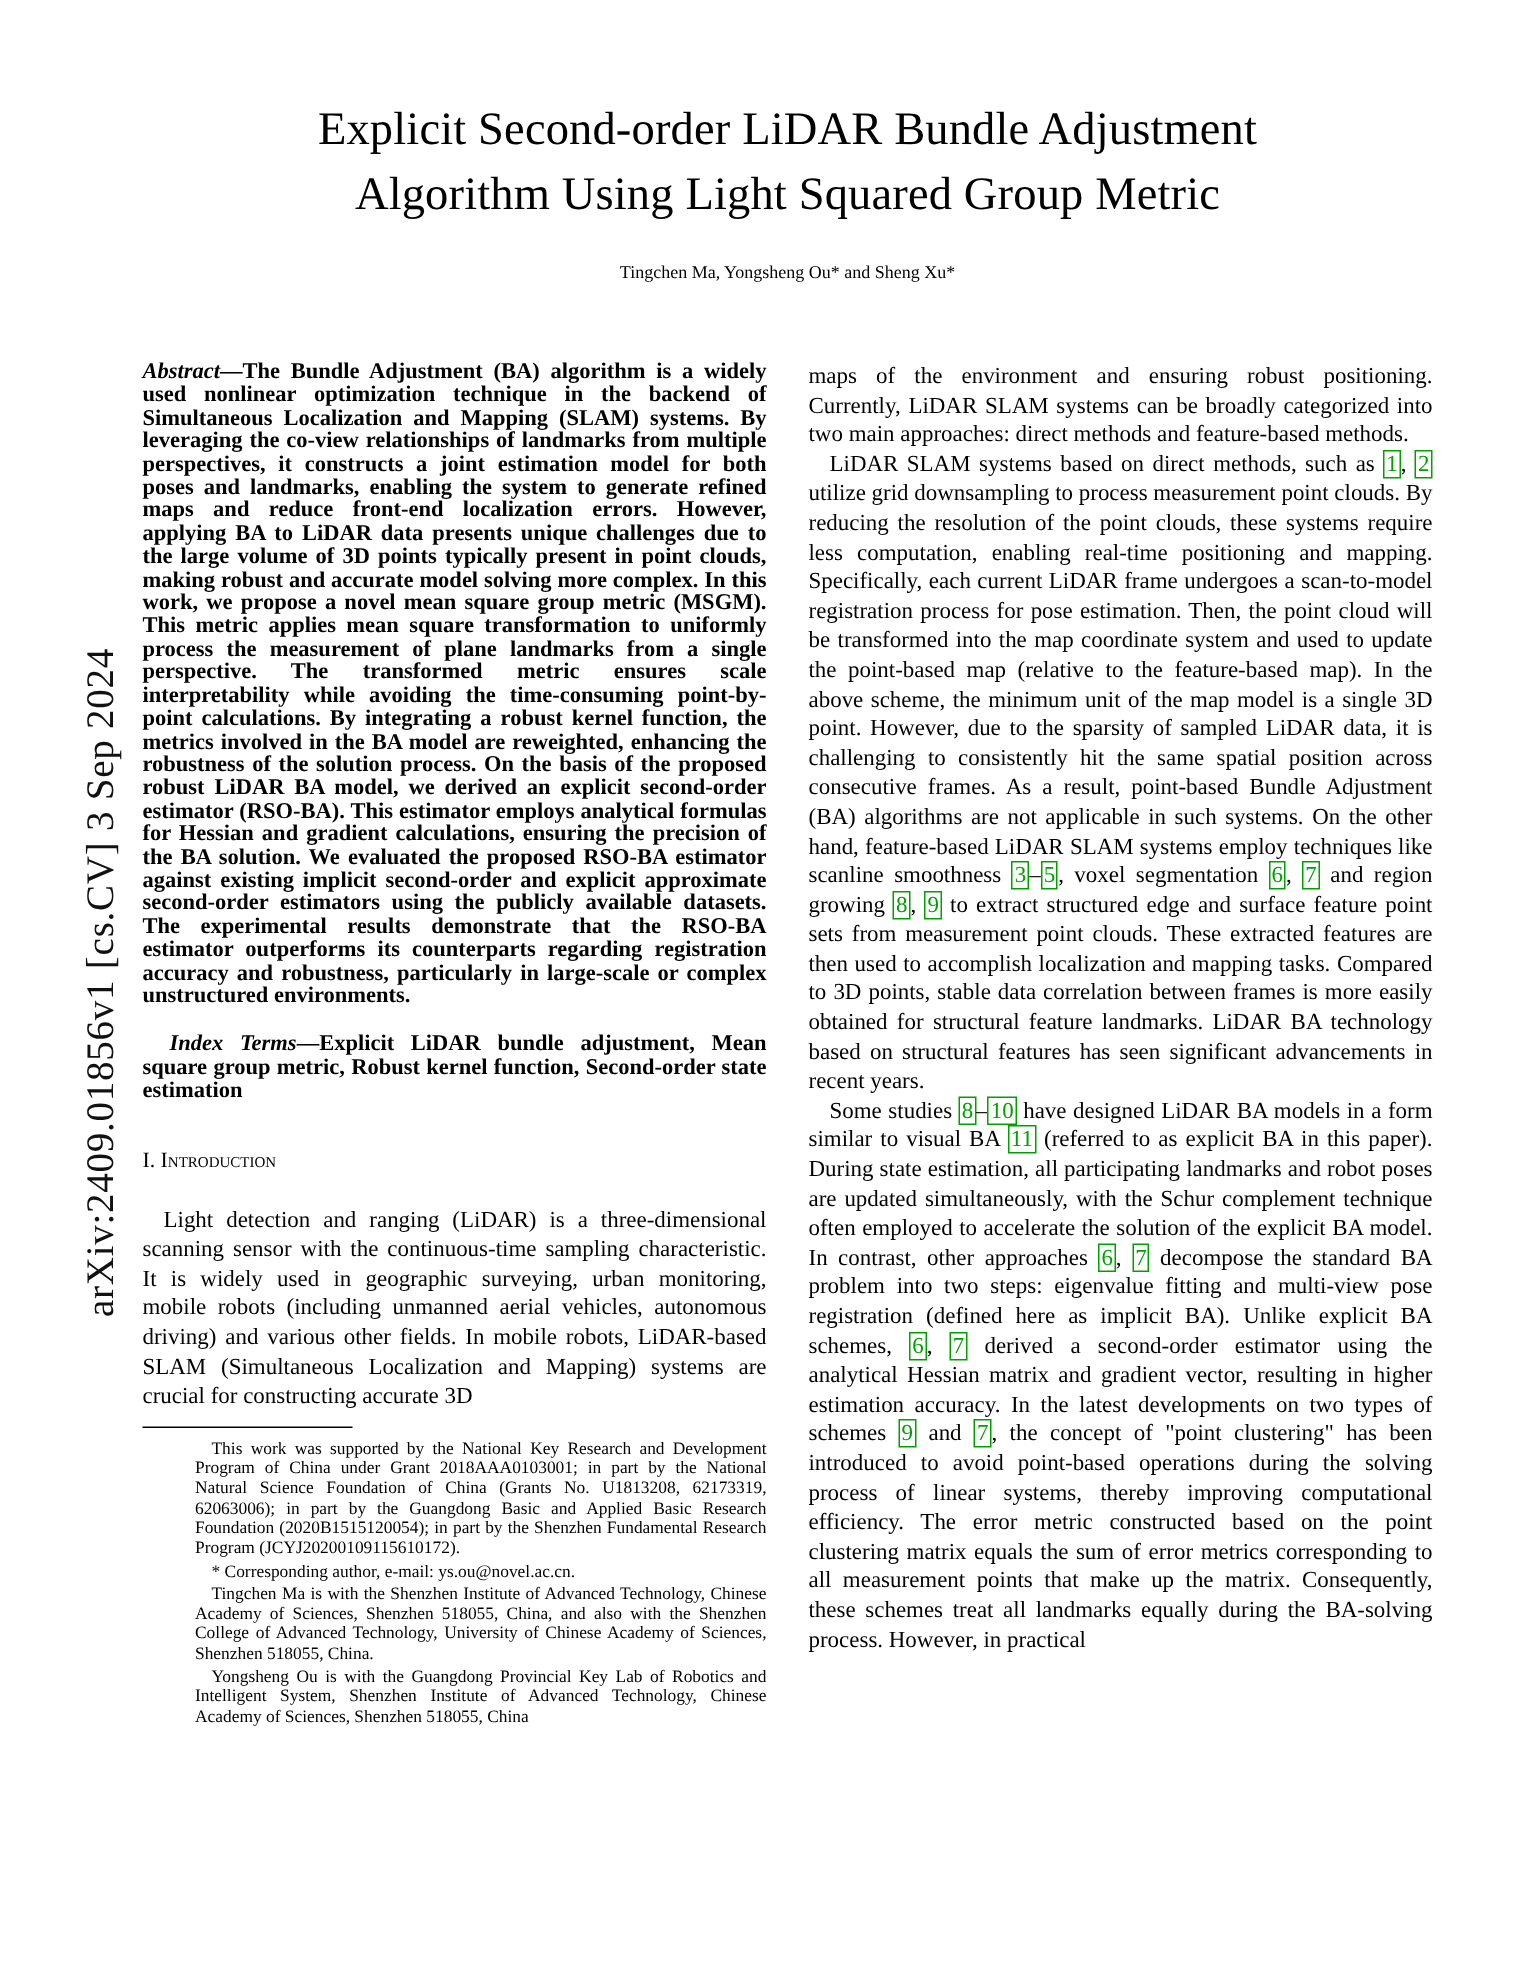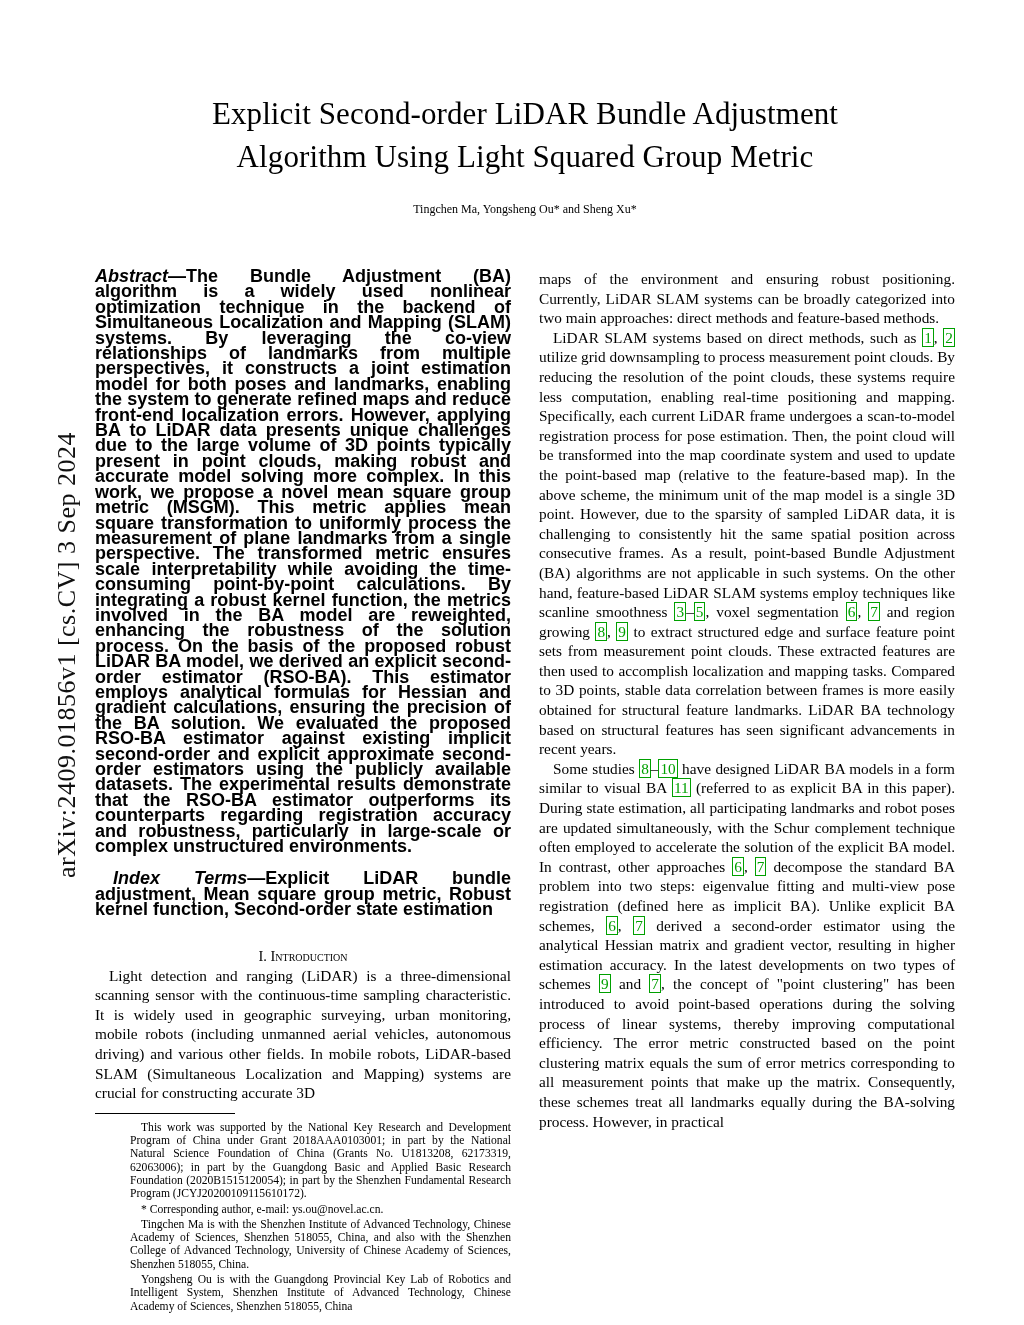--- a/index.html
+++ b/index.html
@@ -29,21 +29,21 @@
     font-family: "Liberation Serif", serif;
     font-size: 26px;
     letter-spacing: 0.5px;
     color: #111;
     white-space: nowrap;
   }
 
   .content {
     position: absolute;
     left: 95px;
-    top: 92px;
+    top: 64px;
     width: 860px;
   }
 
   .title {
     text-align: center;
     font-size: 31px;
     line-height: 43px;
     font-family: "Liberation Serif", serif;
     font-weight: normal;
     margin: 0 auto;
@@ -62,36 +62,35 @@
     display: flex;
     gap: 28px;
     margin-top: 52px;
   }
   .col {
     width: 416px;
   }
 
   .abstract, .indexterms {
     font-weight: bold;
-    font-size: 18px;
+    font-size: 15px;
     line-height: 15.4px;
     text-align: justify;
-    font-family: Liberation Sans, sans-serif;
+    font-family: Liberation Serif, serif;
   }
   .abstract .lead, .indexterms .lead {
     font-style: italic;
     font-weight: bold;
   }
   .indexterms { margin-top: 17px; text-indent: 18px; }
 
   .section-head {
-    text-align: center;
     font-size: 14.5px;
     margin-top: 30px;
-    margin-bottom: 1px;
+    margin-bottom: 21px;
     font-variant: small-caps;
     font-family: "Liberation Serif", serif;
   }
 
   p.body {
     font-size: 15.3px;
     line-height: 19.6px;
     text-align: justify;
     margin: 0;
     text-indent: 14px;

